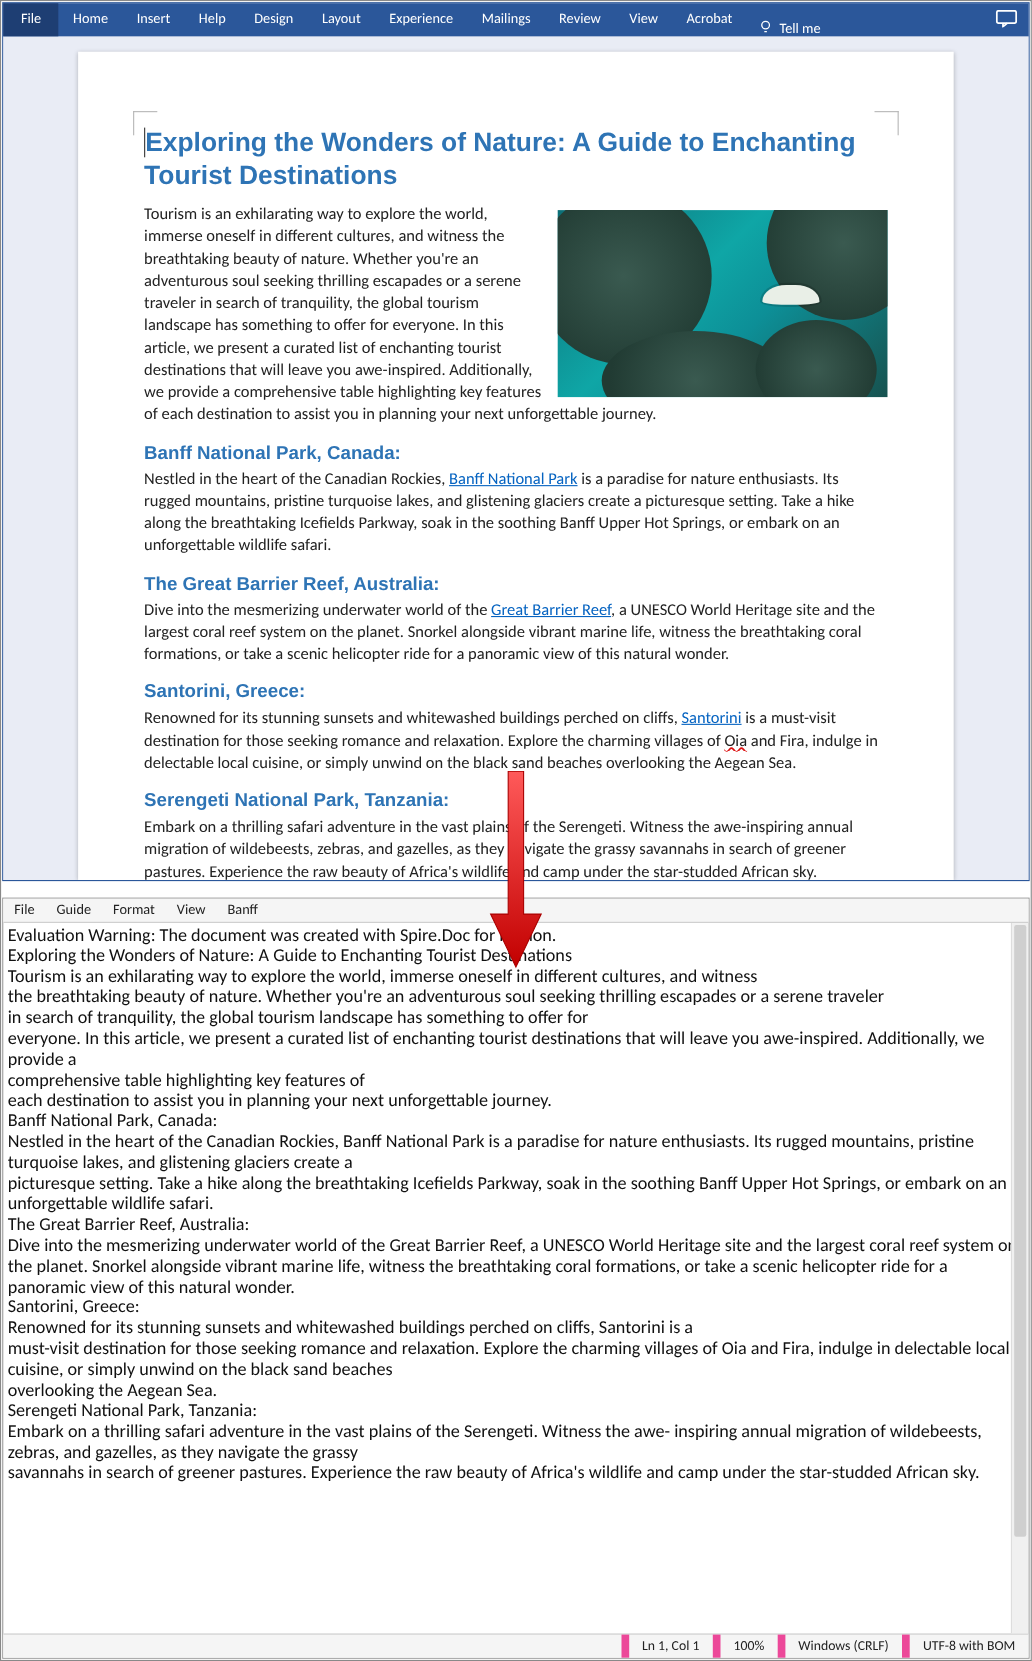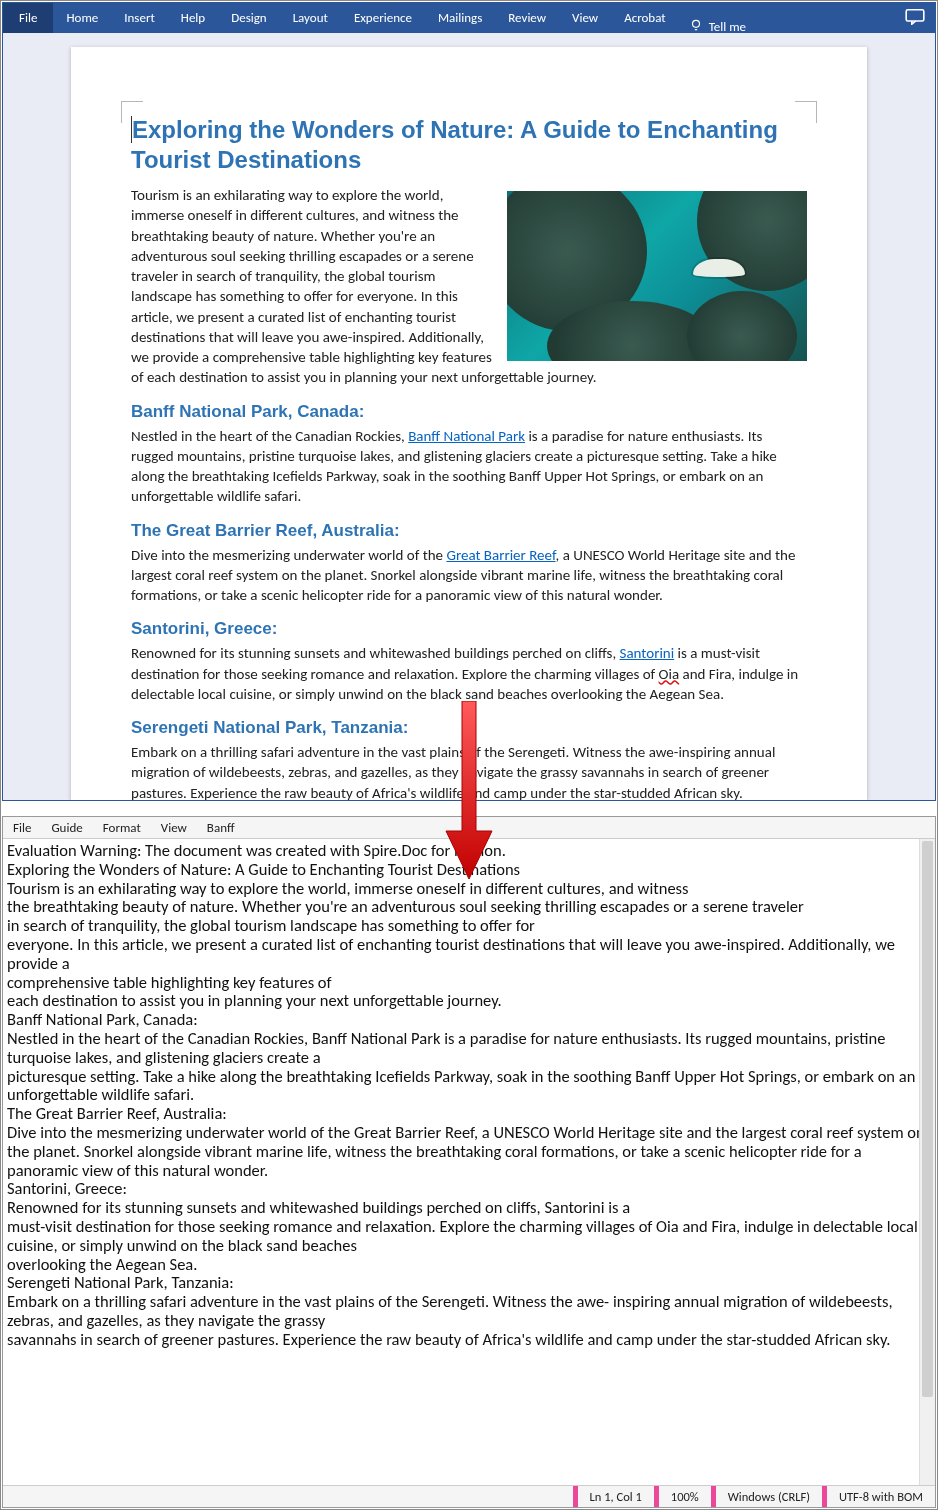--- a/index.html
+++ b/index.html
@@ -142,21 +142,21 @@
     background:#cfcfcf; border-radius:2px;
   }
   .status-bar {
     height:22px;
     background:#f5f5f5;
     border-top:1px solid #ccc;
     display:flex;
     font-size:12.5px;
     color:#222;
   }
-  .sb-cell { border-left:5px solid #ec4899; padding:0 12px; display:flex; align-items:center; }
+  .sb-cell { border-left:7px solid #ec4899; padding:0 12px; display:flex; align-items:center; }
   .sb-cell:first-child { border-left:none; }
   .sb-spacer { flex:1; }
 </style>
 </head>
 <body>
 
 <div class="word-app">
   <div class="ribbon">
     <div class="ribbon-tab file">File</div>
     <div class="ribbon-tab">Home</div>

